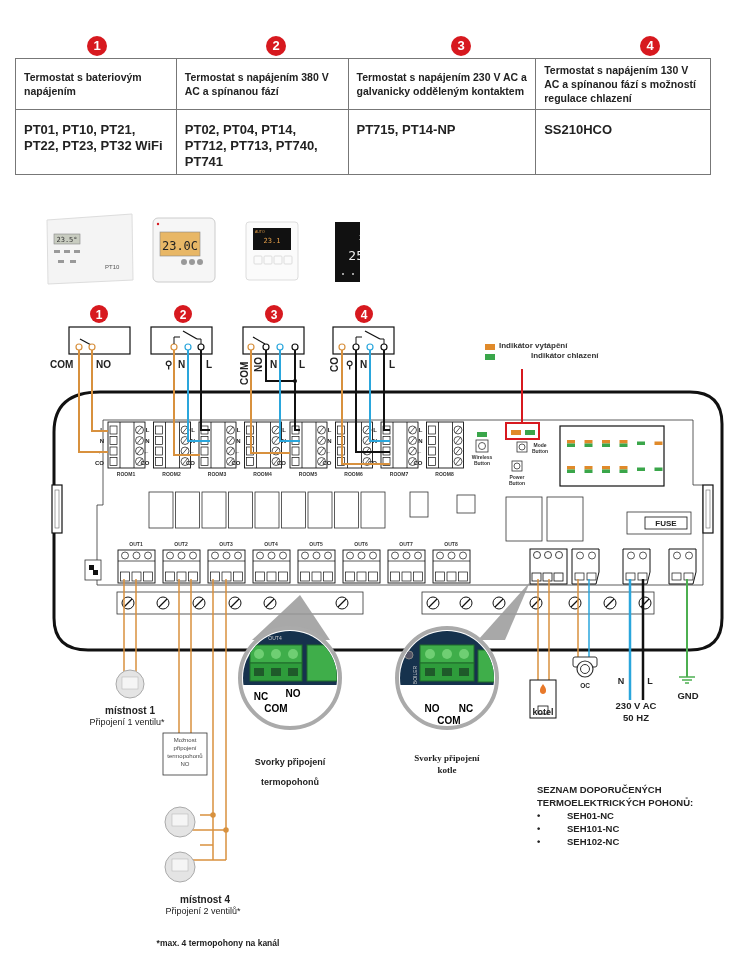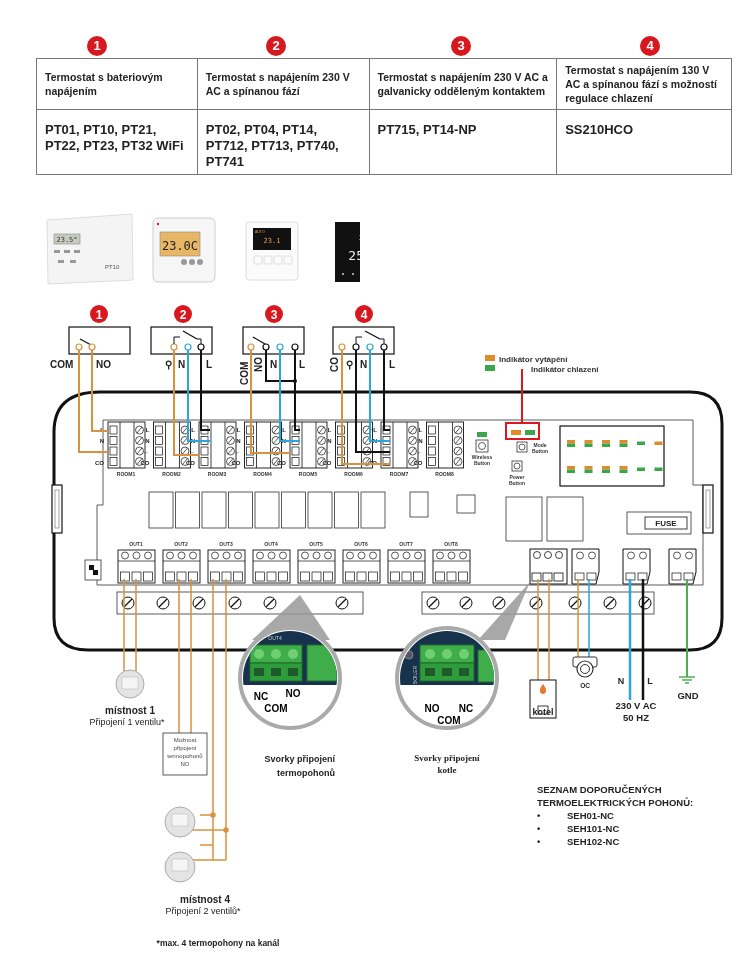--- a/index.html
+++ b/index.html
@@ -1,27 +1,27 @@
 <!DOCTYPE html>
 <html><head>
 <meta charset="utf-8">
 <style>
   html,body{margin:0;padding:0;background:#fff;}
   body{width:750px;height:979px;position:relative;overflow:hidden;font-family:"Liberation Sans",sans-serif;color:#222;}
   .abs{position:absolute;}
   .badge{position:absolute;width:20px;height:20px;border-radius:50%;background:#d7191f;color:#fff;font-weight:bold;font-size:13px;text-align:center;line-height:20px;font-family:"Liberation Sans",sans-serif;}
-  table.spec{position:absolute;left:36px;top:58px;width:696px;border-collapse:collapse;font-family:"Liberation Sans",sans-serif;}
+  table.spec{position:absolute;left:15px;top:58px;width:696px;border-collapse:collapse;font-family:"Liberation Sans",sans-serif;}
   table.spec td{border:1.5px solid #777;padding:4px 8px;vertical-align:middle;font-weight:bold;color:#222;}
   table.spec tr.r1 td{height:41px;font-size:10.5px;line-height:14px;}
   table.spec tr.r2 td{height:15px;font-size:10.5px;}
   table.spec tr.r3 td{height:36px;font-size:13px;line-height:16px;vertical-align:top;padding-top:12px;}
   .lbl{font-family:"Liberation Sans",sans-serif;font-weight:bold;font-size:10px;color:#222;}
   .tiny{font-family:"Liberation Sans",sans-serif;font-weight:bold;font-size:5px;fill:#333;}
   .caption{position:absolute;font-family:"Liberation Sans",sans-serif;font-size:9px;font-weight:bold;color:#222;text-align:center;}
-  .legend-row{position:absolute;font-size:8px;font-weight:bold;color:#333;display:flex;align-items:flex-start;gap:4px;margin-top:14px;}
+  .legend-row{position:absolute;font-size:8px;font-weight:bold;color:#333;display:flex;align-items:flex-end;gap:4px;}
   .legend-sw{width:10px;height:6px;display:inline-block;}
   .seh{position:absolute;left:537px;top:765px;font-size:9.5px;font-weight:bold;line-height:13px;color:#222;margin-top:18px;}
   .seh ul{margin:0;padding:0;list-style:none;}
   .seh li{display:flex;}
   .seh li span.b{width:30px;}
 </style>
 </head>
 <body>
 
 <div class="badge" style="left:87px;top:36px;">1</div>
@@ -32,21 +32,21 @@
 <table class="spec">
   <colgroup>
       <col style="width:161px">
       <col style="width:172px">
       <col style="width:188px">
       <col style="width:175px">
     </colgroup>
   <tbody>
       <tr class="r1">
     <td>Termostat s bateriovým napájením</td>
-    <td>Termostat s napájením 230 V AC a spínanou fází</td>
+    <td>Termostat s napájením 380 V AC a spínanou fází</td>
     <td>Termostat s napájením 230 V AC a galvanicky odděleným kontaktem</td>
     <td>Termostat s napájením 130 V AC a spínanou fází s možností regulace chlazení</td>
   </tr>
   <tr class="r3">
     <td>PT01, PT10, PT21, PT22, PT23, PT32 WiFi</td>
     <td>PT02, PT04, PT14, PT712, PT713, PT740, PT741</td>
     <td>PT715, PT14-NP</td>
     <td>SS210HCO</td>
   </tr>
 </tbody>
@@ -719,21 +719,21 @@
   <span class="legend-sw" style="background:#e08a2a"></span>
   <span>Indikátor vytápění</span>
 </div>
 <div class="legend-row" style="left:485px;top:351px;gap:36px;">
   <span class="legend-sw" style="background:#3aa64a"></span>
   <span>Indikátor chlazení</span>
 </div>
 
 <div class="abs" style="left:164px;top:736px;width:42px;font-size:6px;text-align:center;line-height:8px;color:#444;">Možnost připojení termopohonů NO</div>
 
-<div class="caption" style="left:245px;top:752px;width:90px;line-height:14px;text-align:right;">Svorky připojení termopohonů</div>
+<div class="caption" style="left:245px;top:752px;width:90px;line-height:20px;">Svorky připojení termopohonů</div>
 <div class="caption" style="left:405px;top:752px;width:84px;line-height:12px;font-family:Liberation Serif, serif;">Svorky připojení kotle</div>
 
 <div class="seh">
   <div>SEZNAM DOPORUČENÝCH</div>
   <div>TERMOELEKTRICKÝCH POHONŮ:</div>
   <ul>
     <li>
         <span class="b">•</span>
         <span>SEH01-NC</span>
       </li>

